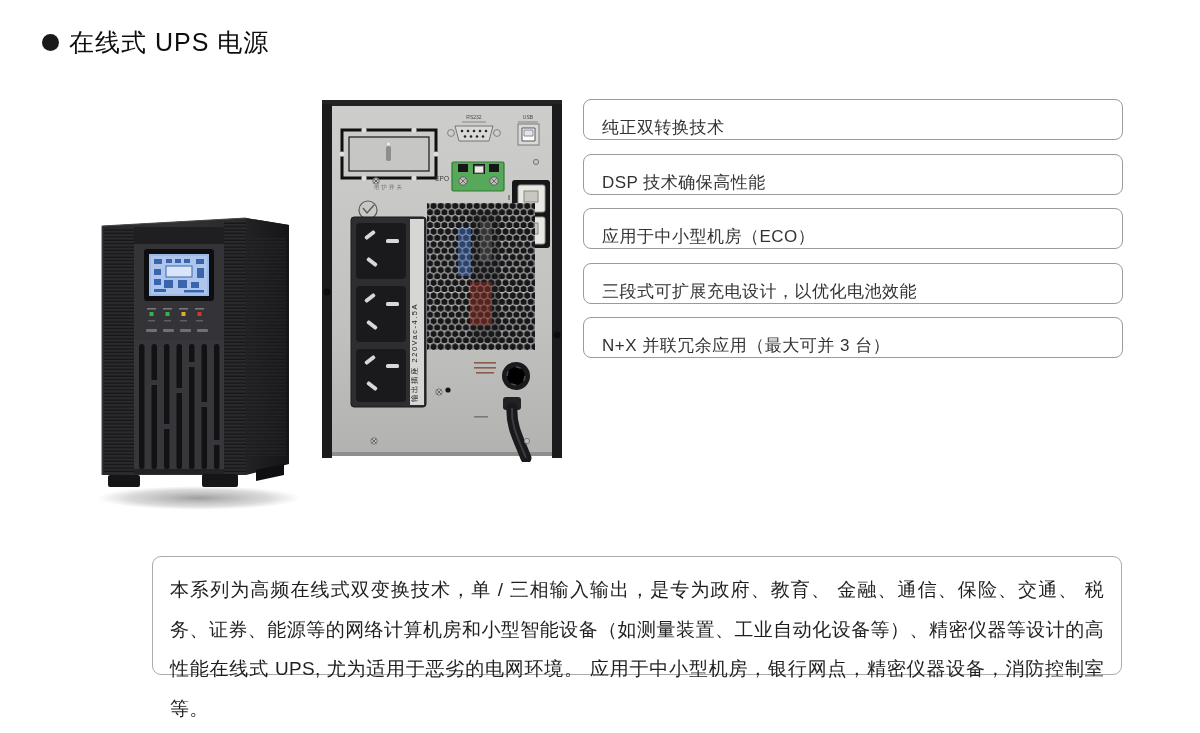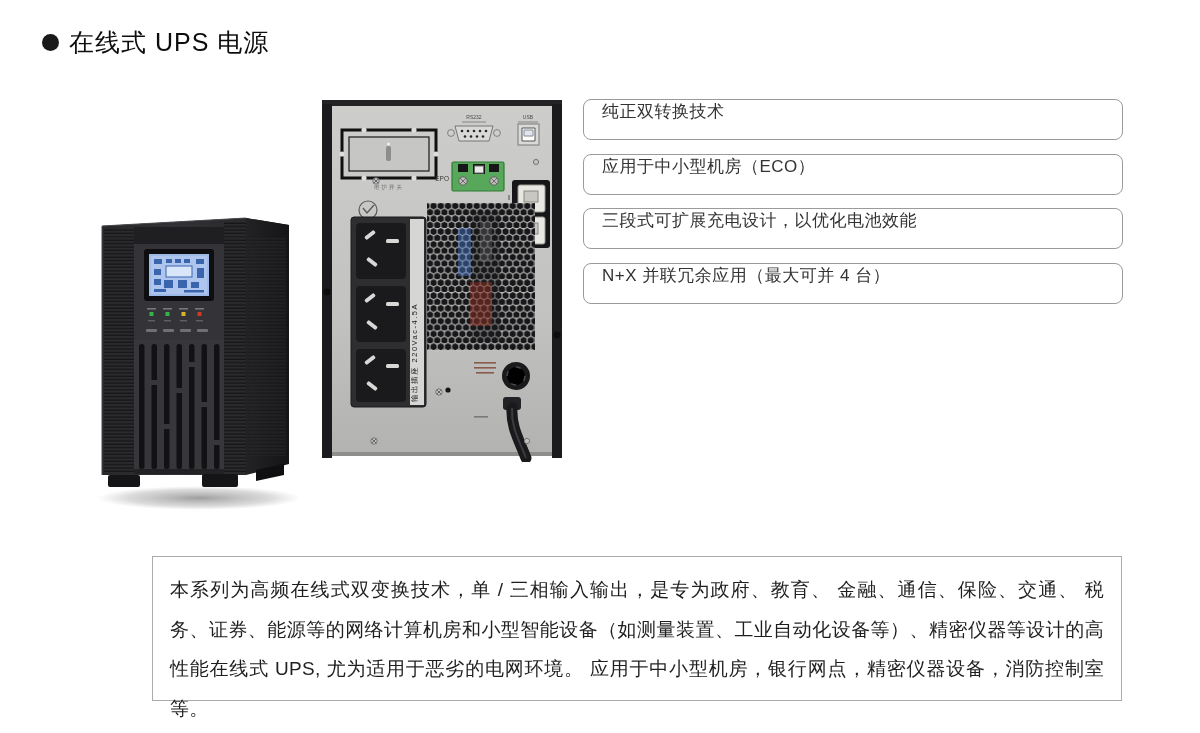--- a/index.html
+++ b/index.html
@@ -21,28 +21,28 @@
     font-size:25px;font-weight:normal;color:#0d0d0d;letter-spacing:1px;
   }
   
   .front-illustration{position:absolute;left:84px;top:212px;width:214px;height:302px;}
   .rear-illustration{position:absolute;left:322px;top:100px;width:240px;height:362px;}
   
   .feature-list{position:absolute;left:583px;top:99px;width:540px;}
   .feature-card{
     box-sizing:border-box;height:41px;margin-bottom:13.5px;
     border:1px solid #9b9b9b;border-radius:8px;background:#fff;
-    display:flex;align-items:flex-start;padding:0 18px;
+    display:flex;align-items:flex-end;padding:0 18px;
     font-size:17px;color:#333;letter-spacing:0.5px;
   }
   
   .description-box{
     box-sizing:border-box;
-    position:absolute;left:152px;top:556px;width:970px;height:145px;
-    border:1px solid #ababab;border-radius:0;background:#fff;
+    position:absolute;left:152px;top:556px;width:970px;height:119px;
+    border:1px solid #ababab;border-radius:9px;background:#fff;
     padding:13px 17px 0 17px;
   }
   .description-text{
     font-size:19px;line-height:39.5px;color:#1f1f1f;letter-spacing:0.3px;
     text-align:justify;
   }
 </style>
 </head>
 <body>
 
@@ -338,25 +338,28 @@
     </g>
     <circle cx="126" cy="290" r="2.6" fill="#161618"></circle>
   </g>
 </svg>
 
 <div class="feature-list">
   <div class="feature-card">
       <span>纯正双转换技术</span>
     </div>
   <div class="feature-card">
+      <span>DSP 技术确保高性能</span>
+    </div>
+  <div class="feature-card">
       <span>应用于中小型机房（ECO）</span>
     </div>
   <div class="feature-card">
       <span>三段式可扩展充电设计，以优化电池效能</span>
     </div>
   <div class="feature-card">
-      <span>N+X 并联冗余应用（最大可并 4 台）</span>
+      <span>N+X 并联冗余应用（最大可并 3 台）</span>
     </div>
 </div>
 
 <div class="description-box">
   <div class="description-text">本系列为高频在线式双变换技术，单 / 三相输入输出，是专为政府、教育、 金融、通信、保险、交通、 税务、证券、能源等的网络计算机房和小型智能设备（如测量装置、工业自动化设备等）、精密仪器等设计的高性能在线式 UPS, 尤为适用于恶劣的电网环境。 应用于中小型机房，银行网点，精密仪器设备，消防控制室等。</div>
 </div>
 
 </body></html>

